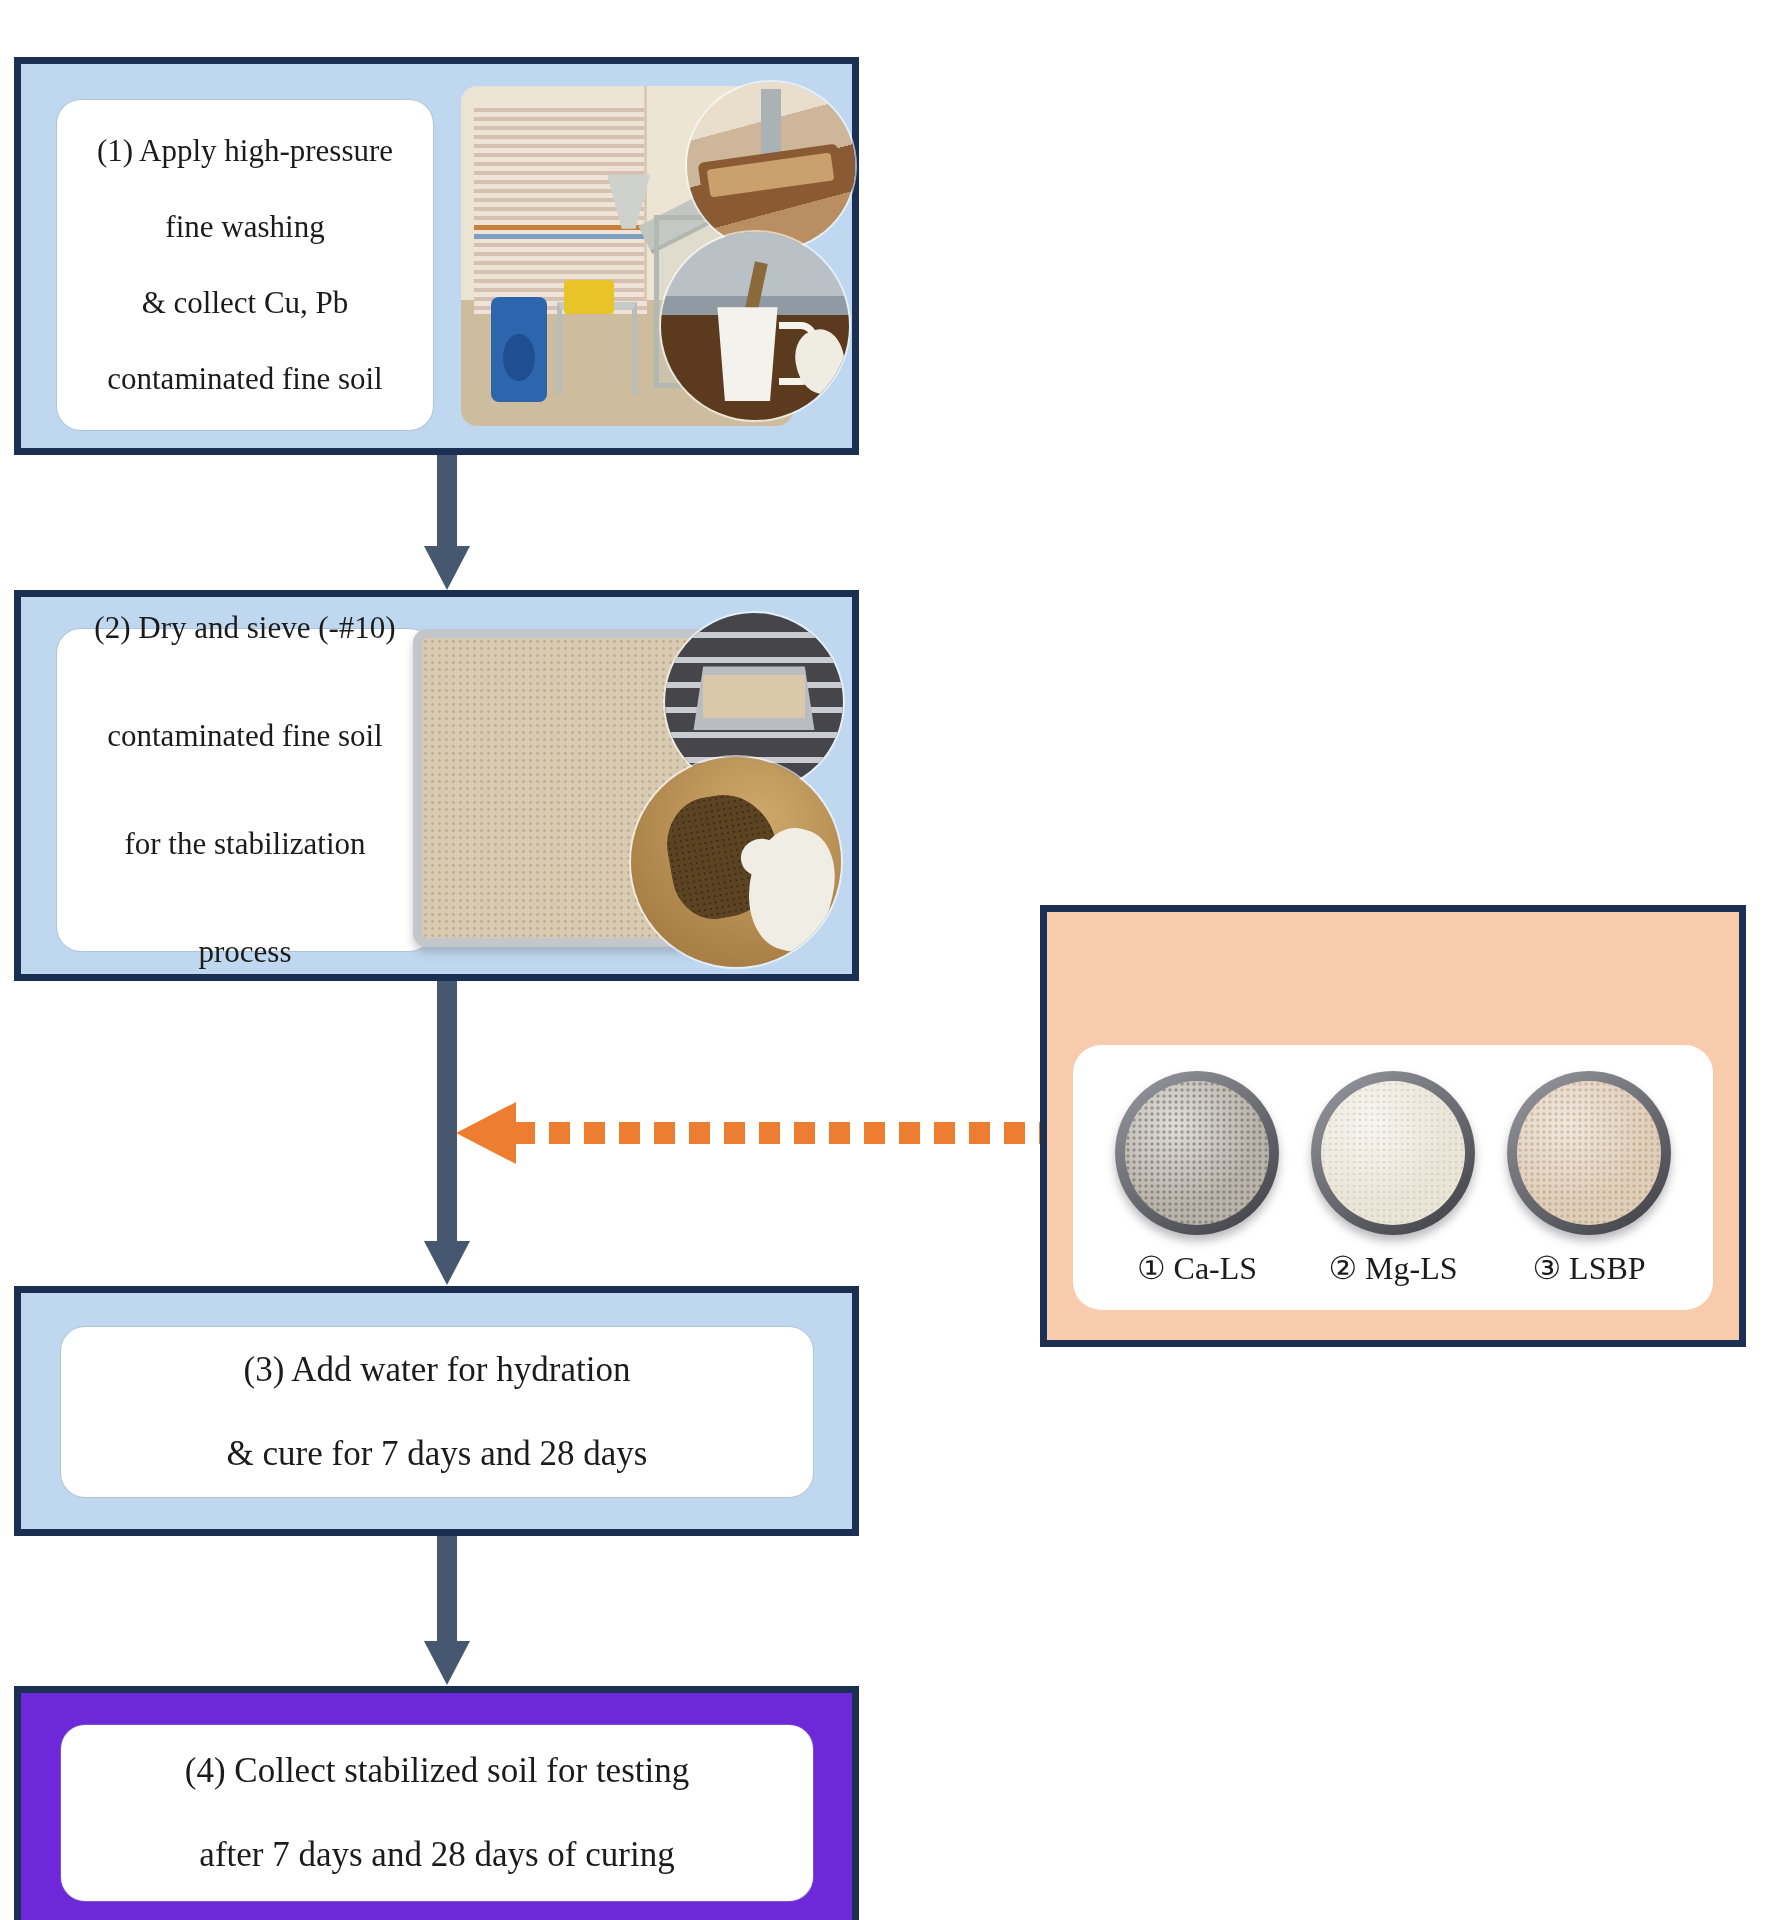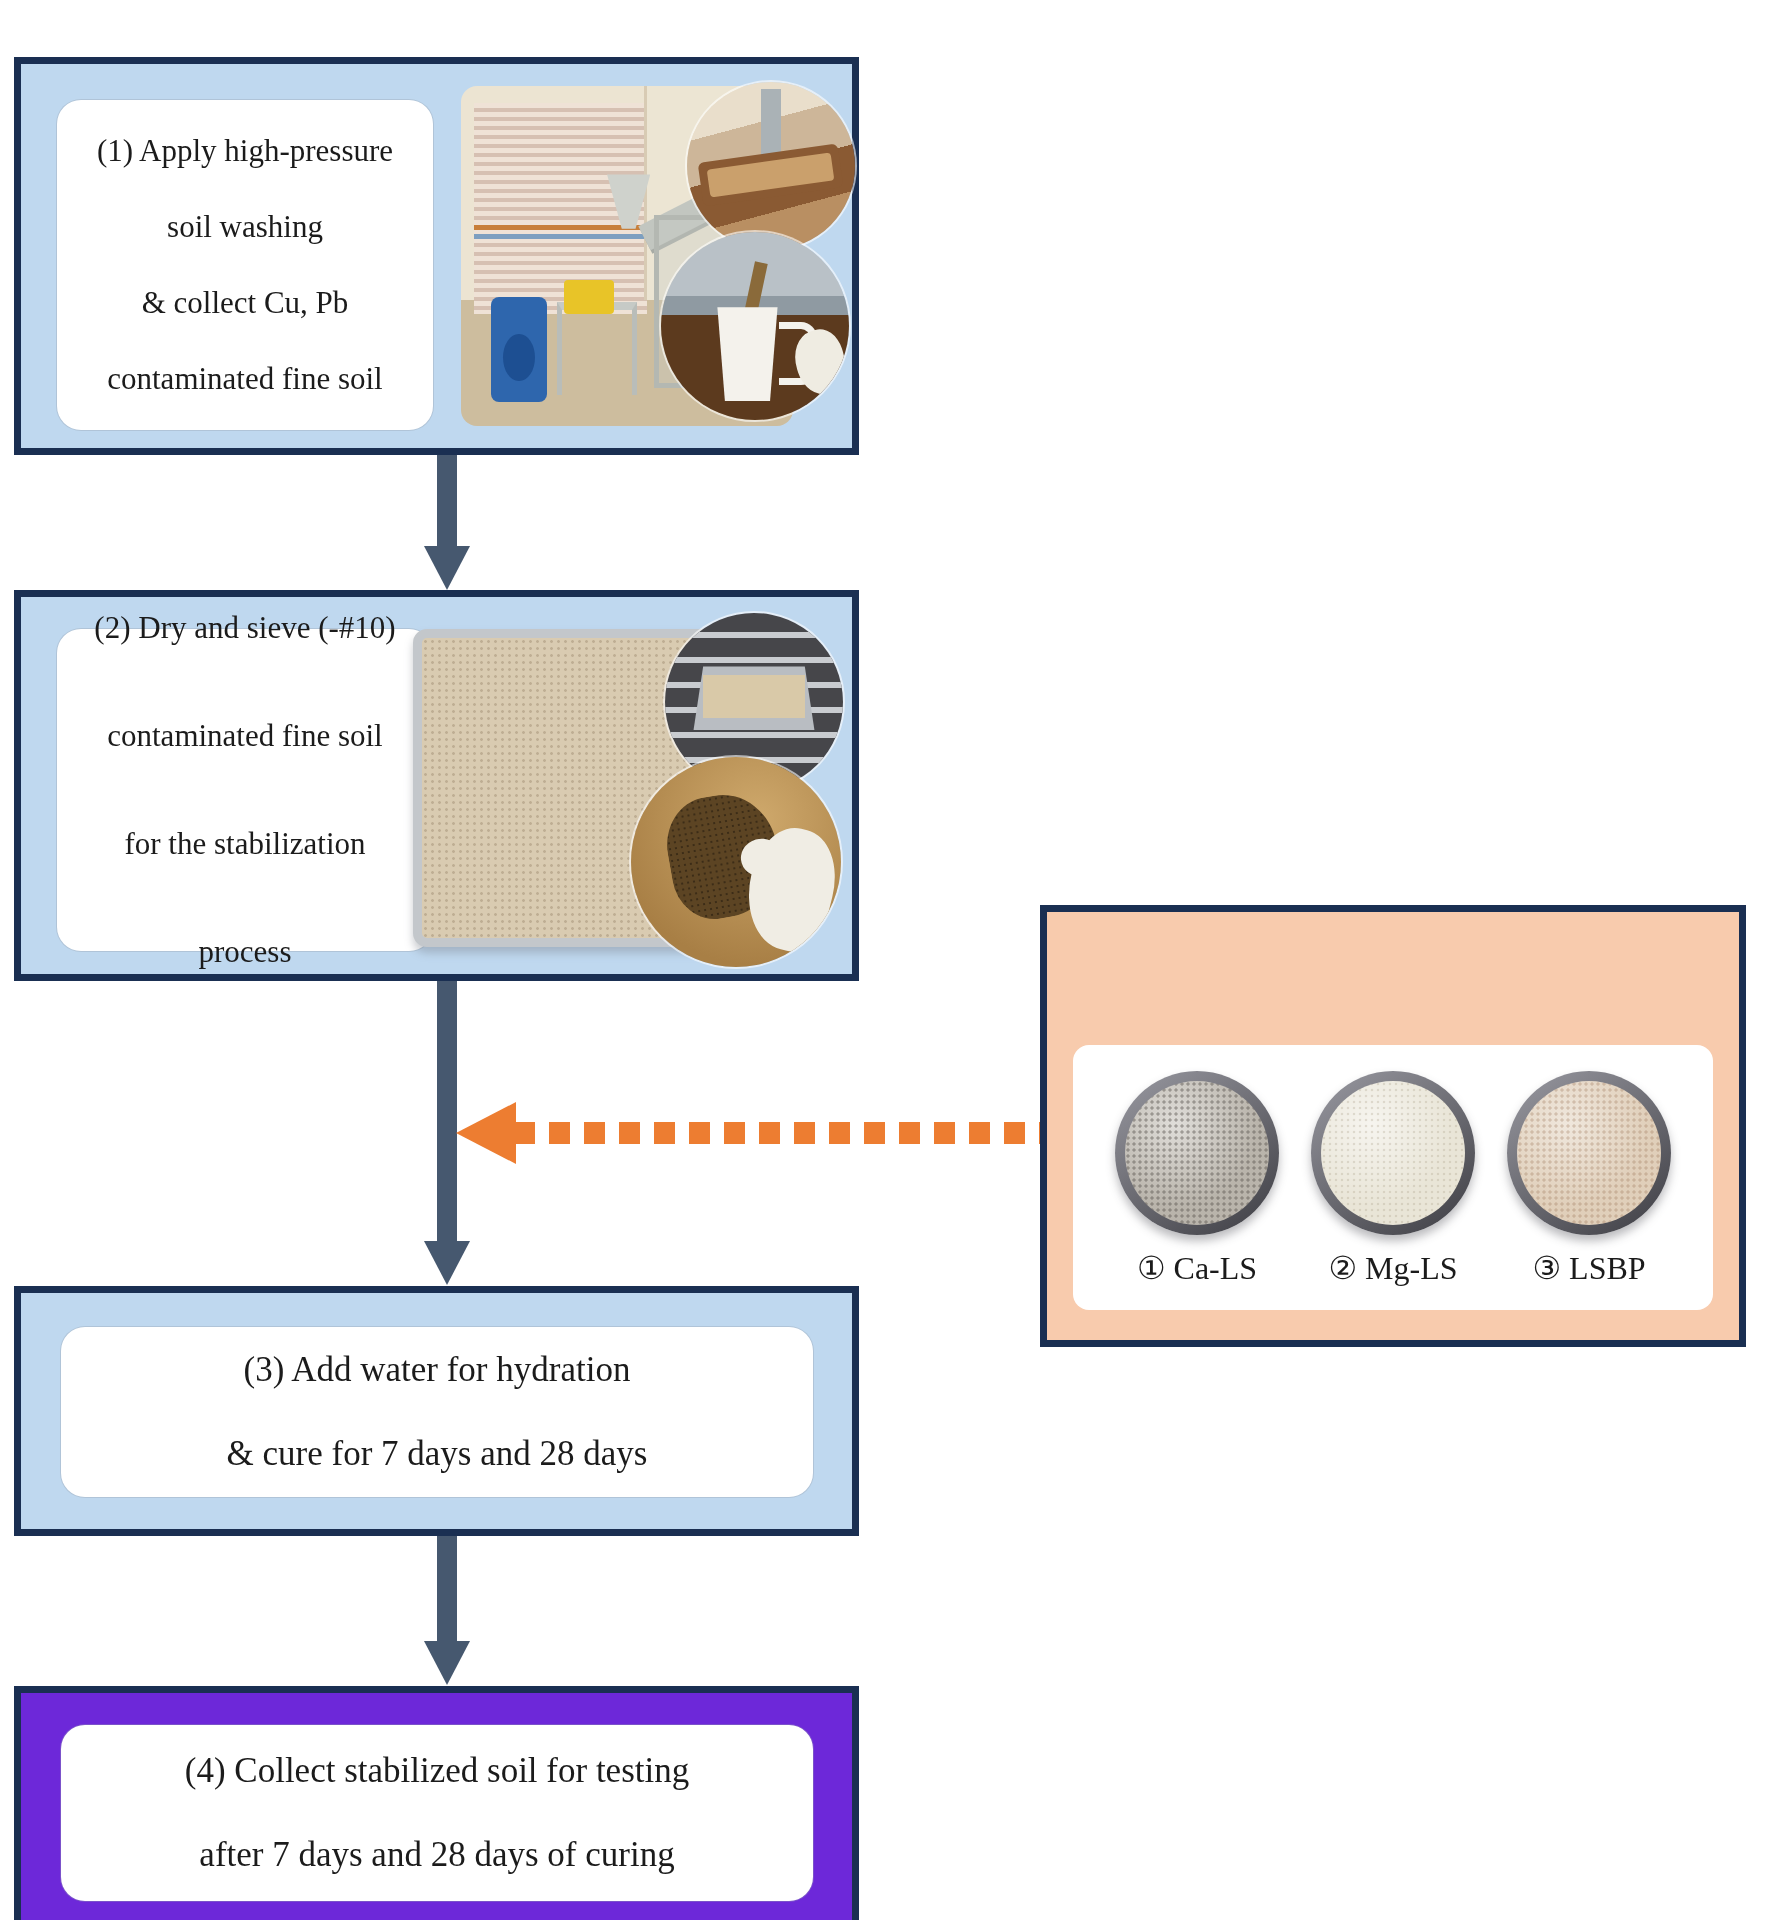--- a/index.html
+++ b/index.html
@@ -40,21 +40,21 @@
   .dasharrow .dhead{position:absolute;left:0;top:1px;width:0;height:0;
     border-top:31px solid transparent;border-bottom:31px solid transparent;
     border-right:60px solid #ed7d31;}
   .dasharrow .dline{position:absolute;left:58px;top:21px;right:0;height:22px;
     background:repeating-linear-gradient(90deg,#ed7d31 0 21px,transparent 21px 35px);}
   
   .sidebox{position:absolute;left:1040px;top:862px;width:706px;height:442px;
     box-sizing:border-box;border:7px solid #1a2f52;background:#f8cbad;}
   .side-title{margin-top:20px;text-align:center;font-size:37px;line-height:1.5;color:#241c12;}
   .agents-card{position:absolute;left:26px;right:26px;top:133px;bottom:30px;
-    background:#ffffff;border-radius:16px;}
+    background:#ffffff;border-radius:28px;}
   .dish-row{display:flex;justify-content:space-between;padding:26px 42px 0 42px;}
   .dish{width:164px;height:164px;border-radius:50%;padding:0;box-sizing:border-box;
     background:linear-gradient(145deg,#9a9aa2,#3c3c42);position:relative;
     box-shadow:0 6px 10px rgba(60,60,70,.35);}
   .dish-inner{position:absolute;inset:10px;border-radius:50%;}
   .dish-ca .dish-inner{background-color:#b9b4ab;
     background-image:radial-gradient(rgba(85,80,75,.45) 1.5px,transparent 1.7px),
                      radial-gradient(circle at 35% 30%,rgba(255,255,255,.55),transparent 60%);
     background-size:6px 6px,100% 100%;}
   .dish-mg .dish-inner{background-color:#e9e5d7;
@@ -130,21 +130,21 @@
     background:#f0ede4;border-radius:50%;transform:rotate(-30deg);}
 </style>
 </head>
 <body>
 
 <div class="canvas">
 
   <section class="box blue" id="box1">
     <div class="card">
       <span class="line">(1) Apply high-pressure</span>
-      <span class="line">soil washing</span>
+      <span class="line">fine washing</span>
       <span class="line">&amp; collect Cu, Pb</span>
       <span class="line">contaminated fine soil</span>
     </div>
     <div class="photo-wrap" id="photo1">
       <div class="prect">
         <div class="shutter"></div>
         <div class="doorwall"></div>
         <div class="conveyor"></div>
         <div class="framework"></div>
         <div class="hopper"></div>

